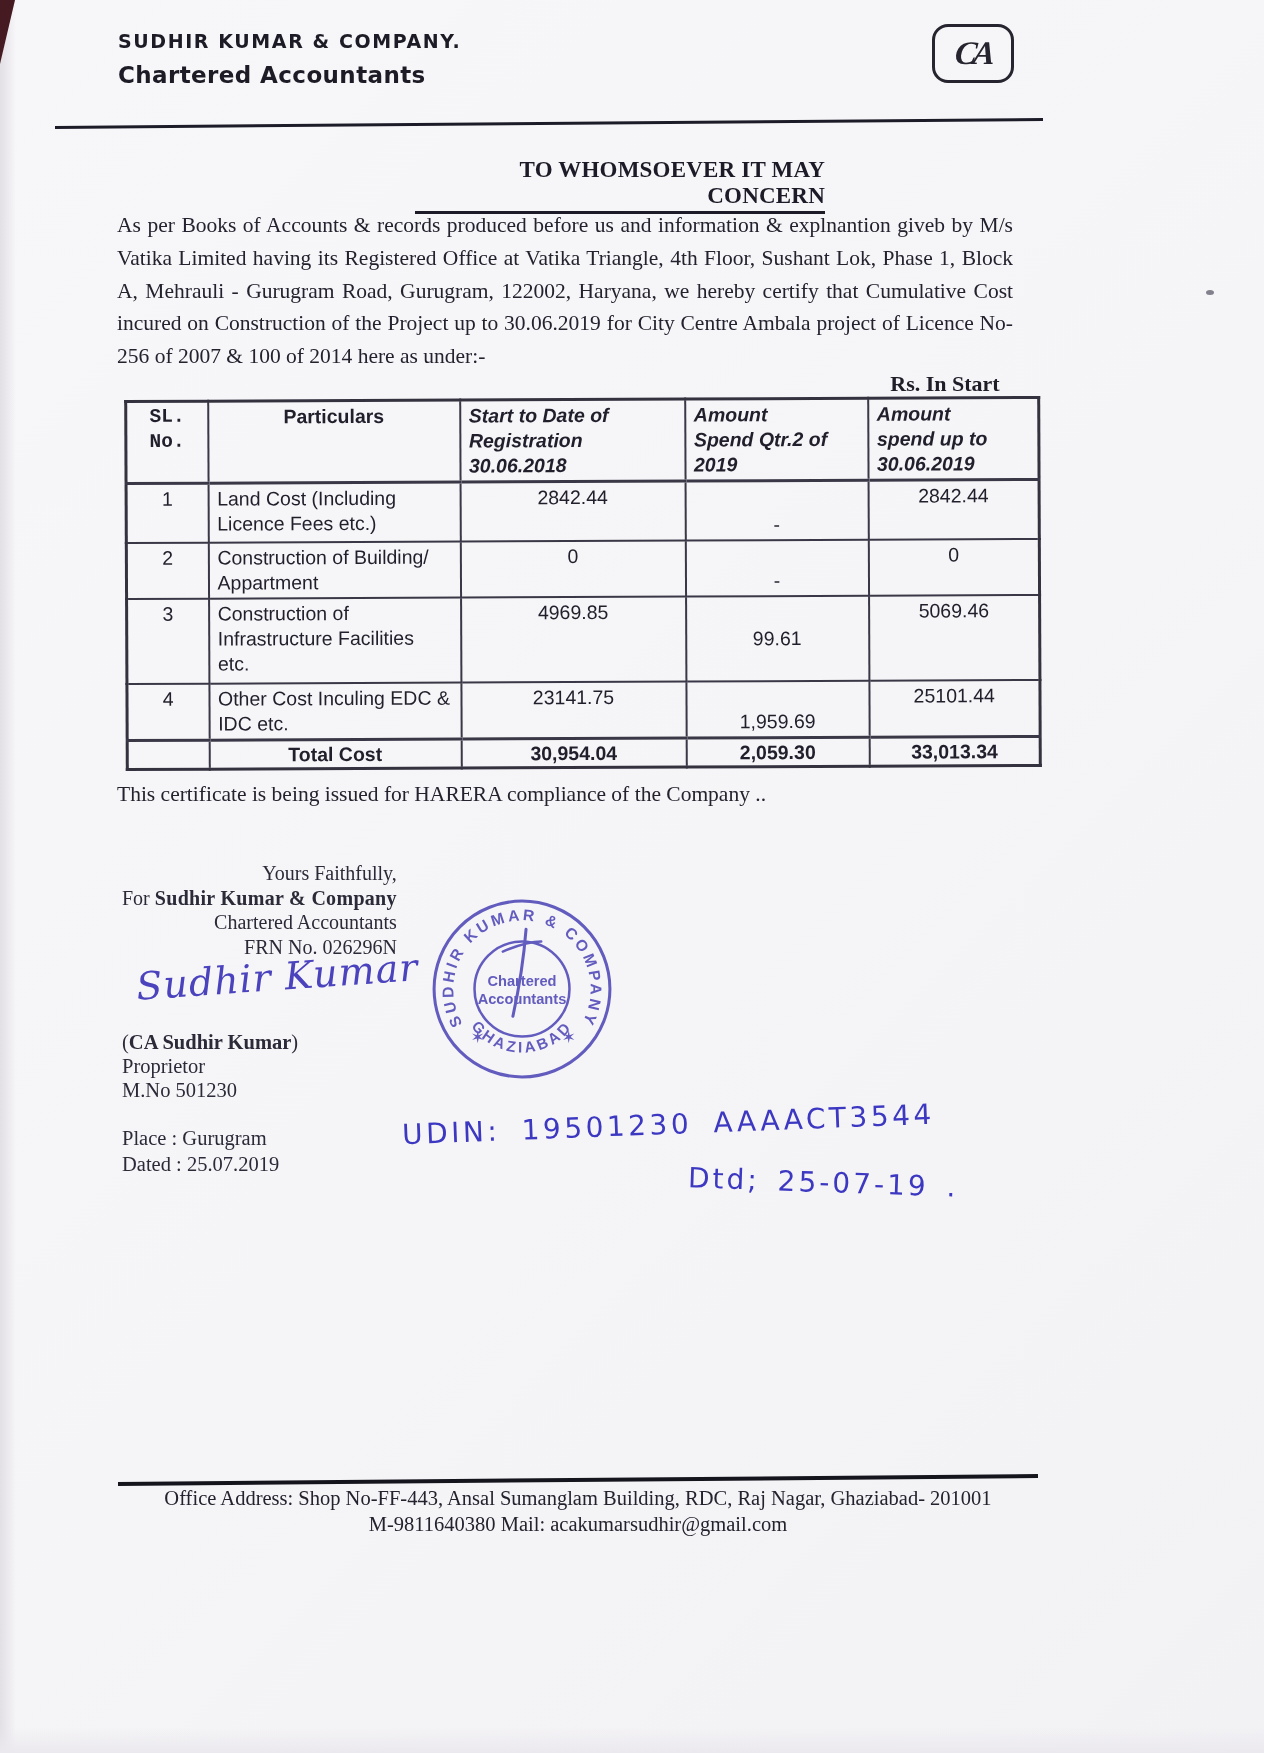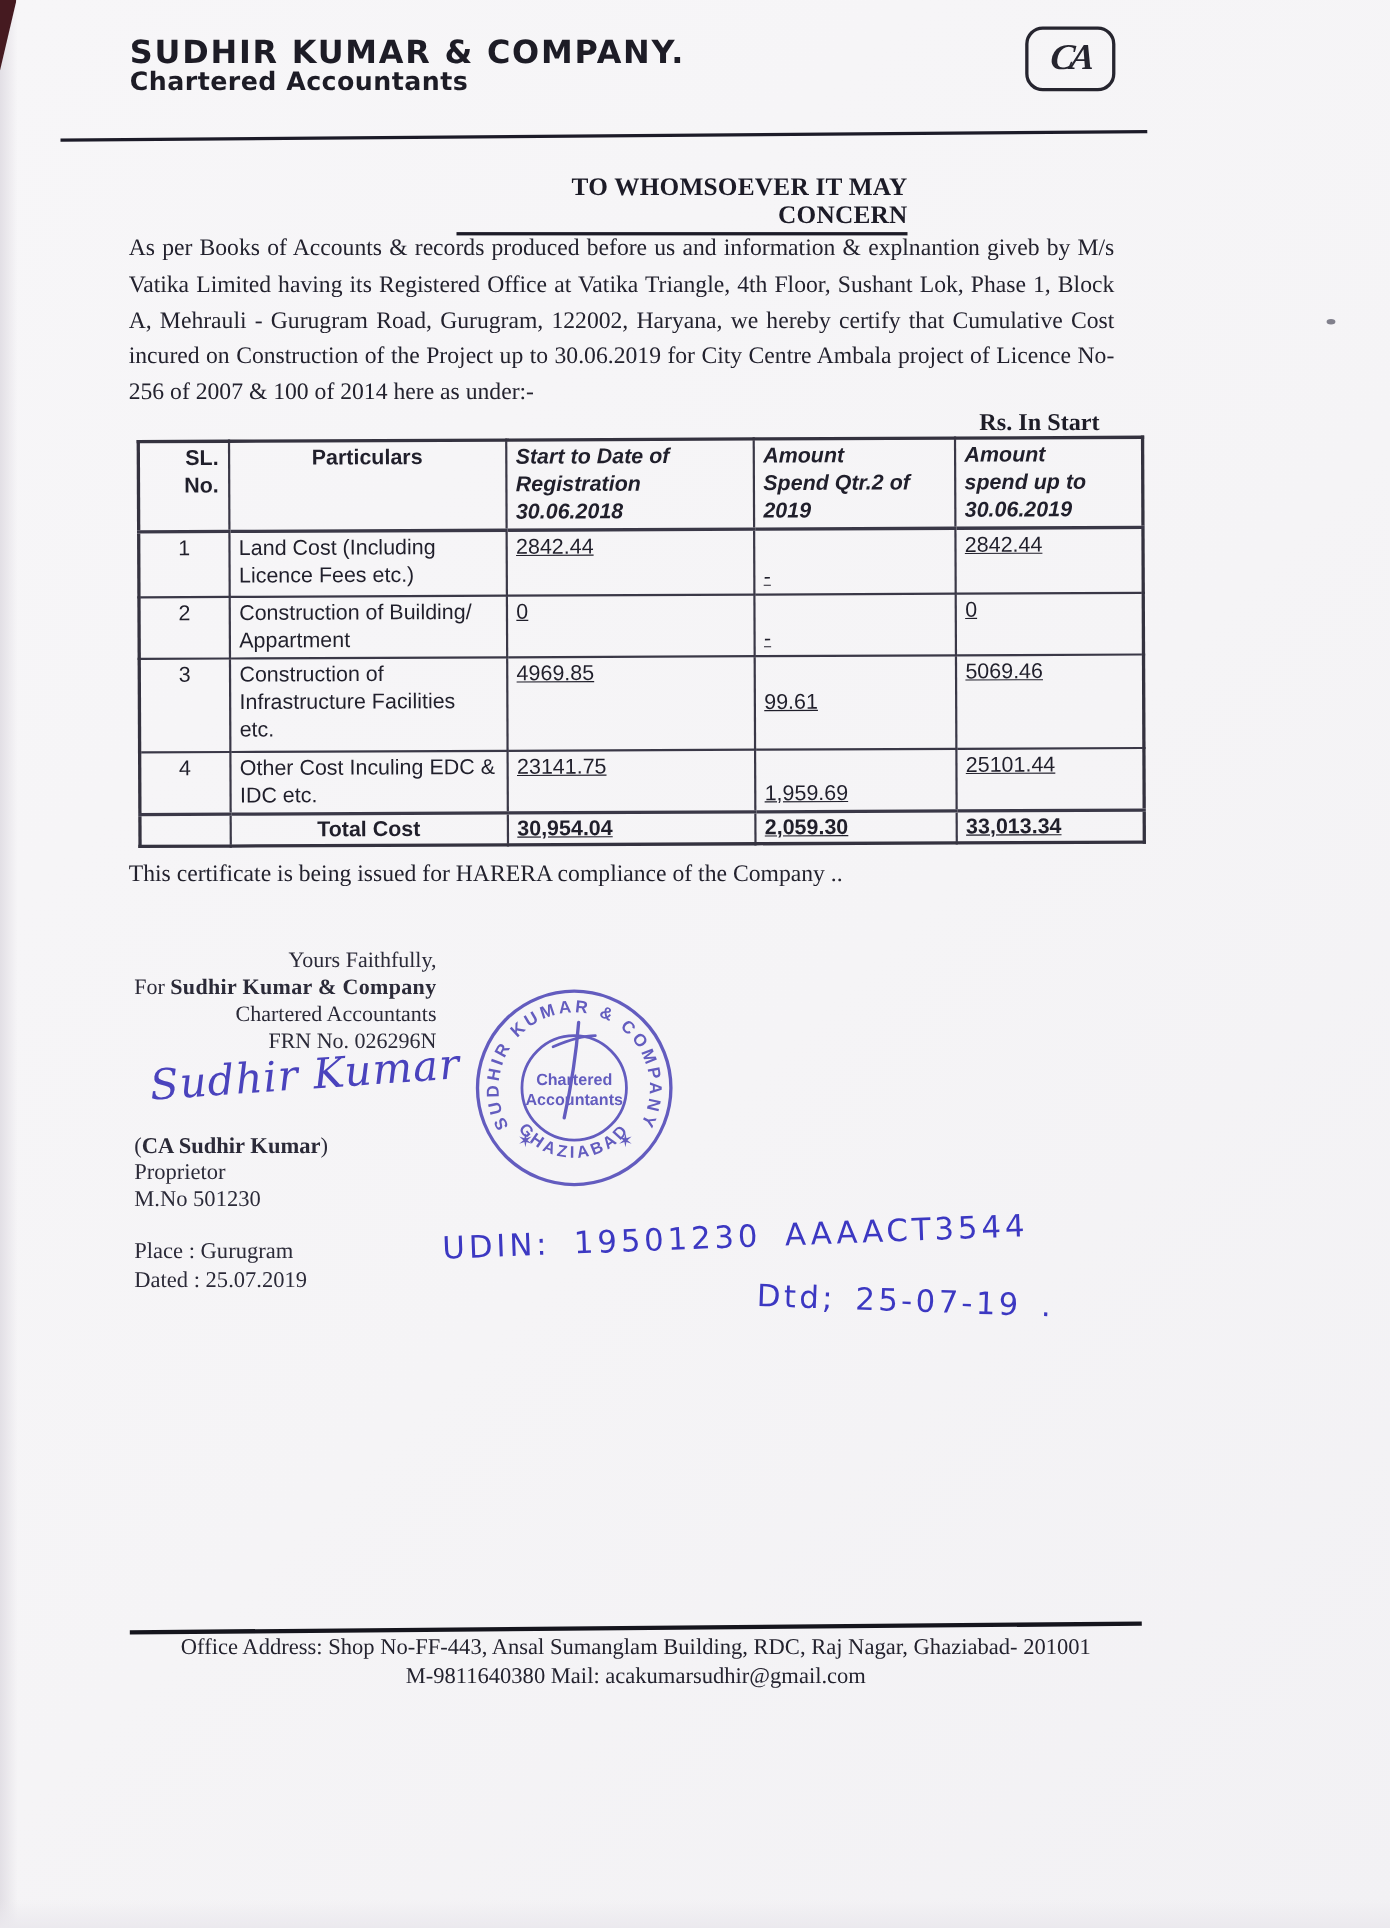--- a/index.html
+++ b/index.html
@@ -8,21 +8,21 @@
     background:linear-gradient(135deg,#f7f6f8 0%,#f5f4f6 55%,#f2f1f4 100%);
     font-family:"Liberation Serif",serif;color:#24232e;
   }
   .abs{position:absolute;}
   
   .edge-left{left:0;top:0;width:16px;height:100%;background:linear-gradient(to right,#e2dfe5,rgba(246,245,247,0));}
   .edge-bottom{left:0;bottom:0;width:100%;height:26px;background:linear-gradient(to top,#ebe9ee,rgba(246,245,247,0));}
   .corner-mark{left:0;top:0;width:15px;height:64px;background:#451a20;clip-path:polygon(0 0,100% 0,0 100%);}
   .speck{left:1206px;top:290px;width:8px;height:5px;border-radius:50%;background:#81808c;}
   
-  .company{left:118px;top:30px;font-family:"DejaVu Sans",sans-serif;font-weight:bold;font-size:29px;letter-spacing:1.6px;color:#1d1c26;}
+  .company{left:118px;top:30px;font-family:"DejaVu Sans",sans-serif;font-weight:bold;font-size:19px;letter-spacing:1.6px;color:#1d1c26;}
   .subtitle{left:118px;top:62px;font-family:"DejaVu Sans",sans-serif;font-weight:bold;font-size:23px;letter-spacing:.4px;color:#1d1c26;}
   .logo{left:932px;top:24px;width:76px;height:53px;border:3px solid #26252f;border-radius:16px;
         display:flex;align-items:center;justify-content:center;}
   .logo span{font-family:"Liberation Serif",serif;font-style:italic;font-weight:bold;font-size:33px;
         letter-spacing:-4px;transform:skewX(-6deg);color:#26252f;}
   .header-rule{left:55px;top:122px;width:988px;height:3px;background:#1c1b28;transform:rotate(-0.45deg);}
   
   .title-wrap{left:415px;top:157px;width:410px;text-align:right;}
   .title{display:inline-block;font-weight:bold;font-size:23px;letter-spacing:.2px;color:#1c1b27;
          border-bottom:3px solid #1c1b27;padding-bottom:2px;}
@@ -32,25 +32,25 @@
   
   table.cost{position:absolute;left:125px;top:398px;width:913px;border-collapse:collapse;table-layout:fixed;
              font-family:"Liberation Sans",sans-serif;font-size:19.5px;color:#201f2b;transform:rotate(-0.25deg);}
   table.cost td{border:2px solid #3a3847;padding:2px 8px;white-space:pre-line;line-height:25px;overflow:hidden;}
   table.cost{border:3px solid #34323f;}
   tr.hrow{height:80px;}
   tr.hrow td{font-weight:bold;vertical-align:top;border-bottom-width:3px;}
   tr.r1{height:59px;} tr.r2{height:50px;} tr.r3{height:85px;} tr.r4{height:50px;}
   tr.trow{height:28px;}
   tr.trow td{font-weight:bold;border-top-width:3px;line-height:22px;white-space:nowrap;}
-  td.c{text-align:center;} td.num{text-align:left;padding-right:11px;text-decoration:underline;}
+  td.c{text-align:center;} td.num{text-align:center;padding-right:11px;}
   td.part{text-align:left;padding-left:10px;vertical-align:top;}
   td.sl{text-align:center;vertical-align:top;}
   td.v-top{vertical-align:top;} td.v-bot{vertical-align:bottom;padding-bottom:7px;} td.v-mid{vertical-align:middle;}
-  td.h-sl{text-align:right;} td.h-part{text-align:center;} td.h-num{text-align:left;padding-right:10px;font-style:italic;}
+  td.h-sl{text-align:center;font-family:Liberation Mono, monospace;} td.h-part{text-align:center;} td.h-num{text-align:left;padding-right:10px;font-style:italic;}
   
   .note{left:117px;top:782px;font-size:21.5px;color:#23222e;}
   
   .sig{left:122px;top:861px;font-size:20px;line-height:24.5px;color:#2b2a38;text-align:right;}
   .sig b{letter-spacing:.3px;}
   .script-sig{left:136px;top:955px;font-size:38px;color:#4a43bd;font-family:"DejaVu Serif",serif;
               font-style:italic;letter-spacing:1px;transform:rotate(-4deg);}
   .name-block{left:122px;top:1030px;font-size:20.5px;line-height:24px;color:#2b2a38;font-family:Liberation Serif, serif;}
   .place-block{left:122px;top:1126px;font-size:20.5px;line-height:25.5px;color:#2b2a38;}
   

